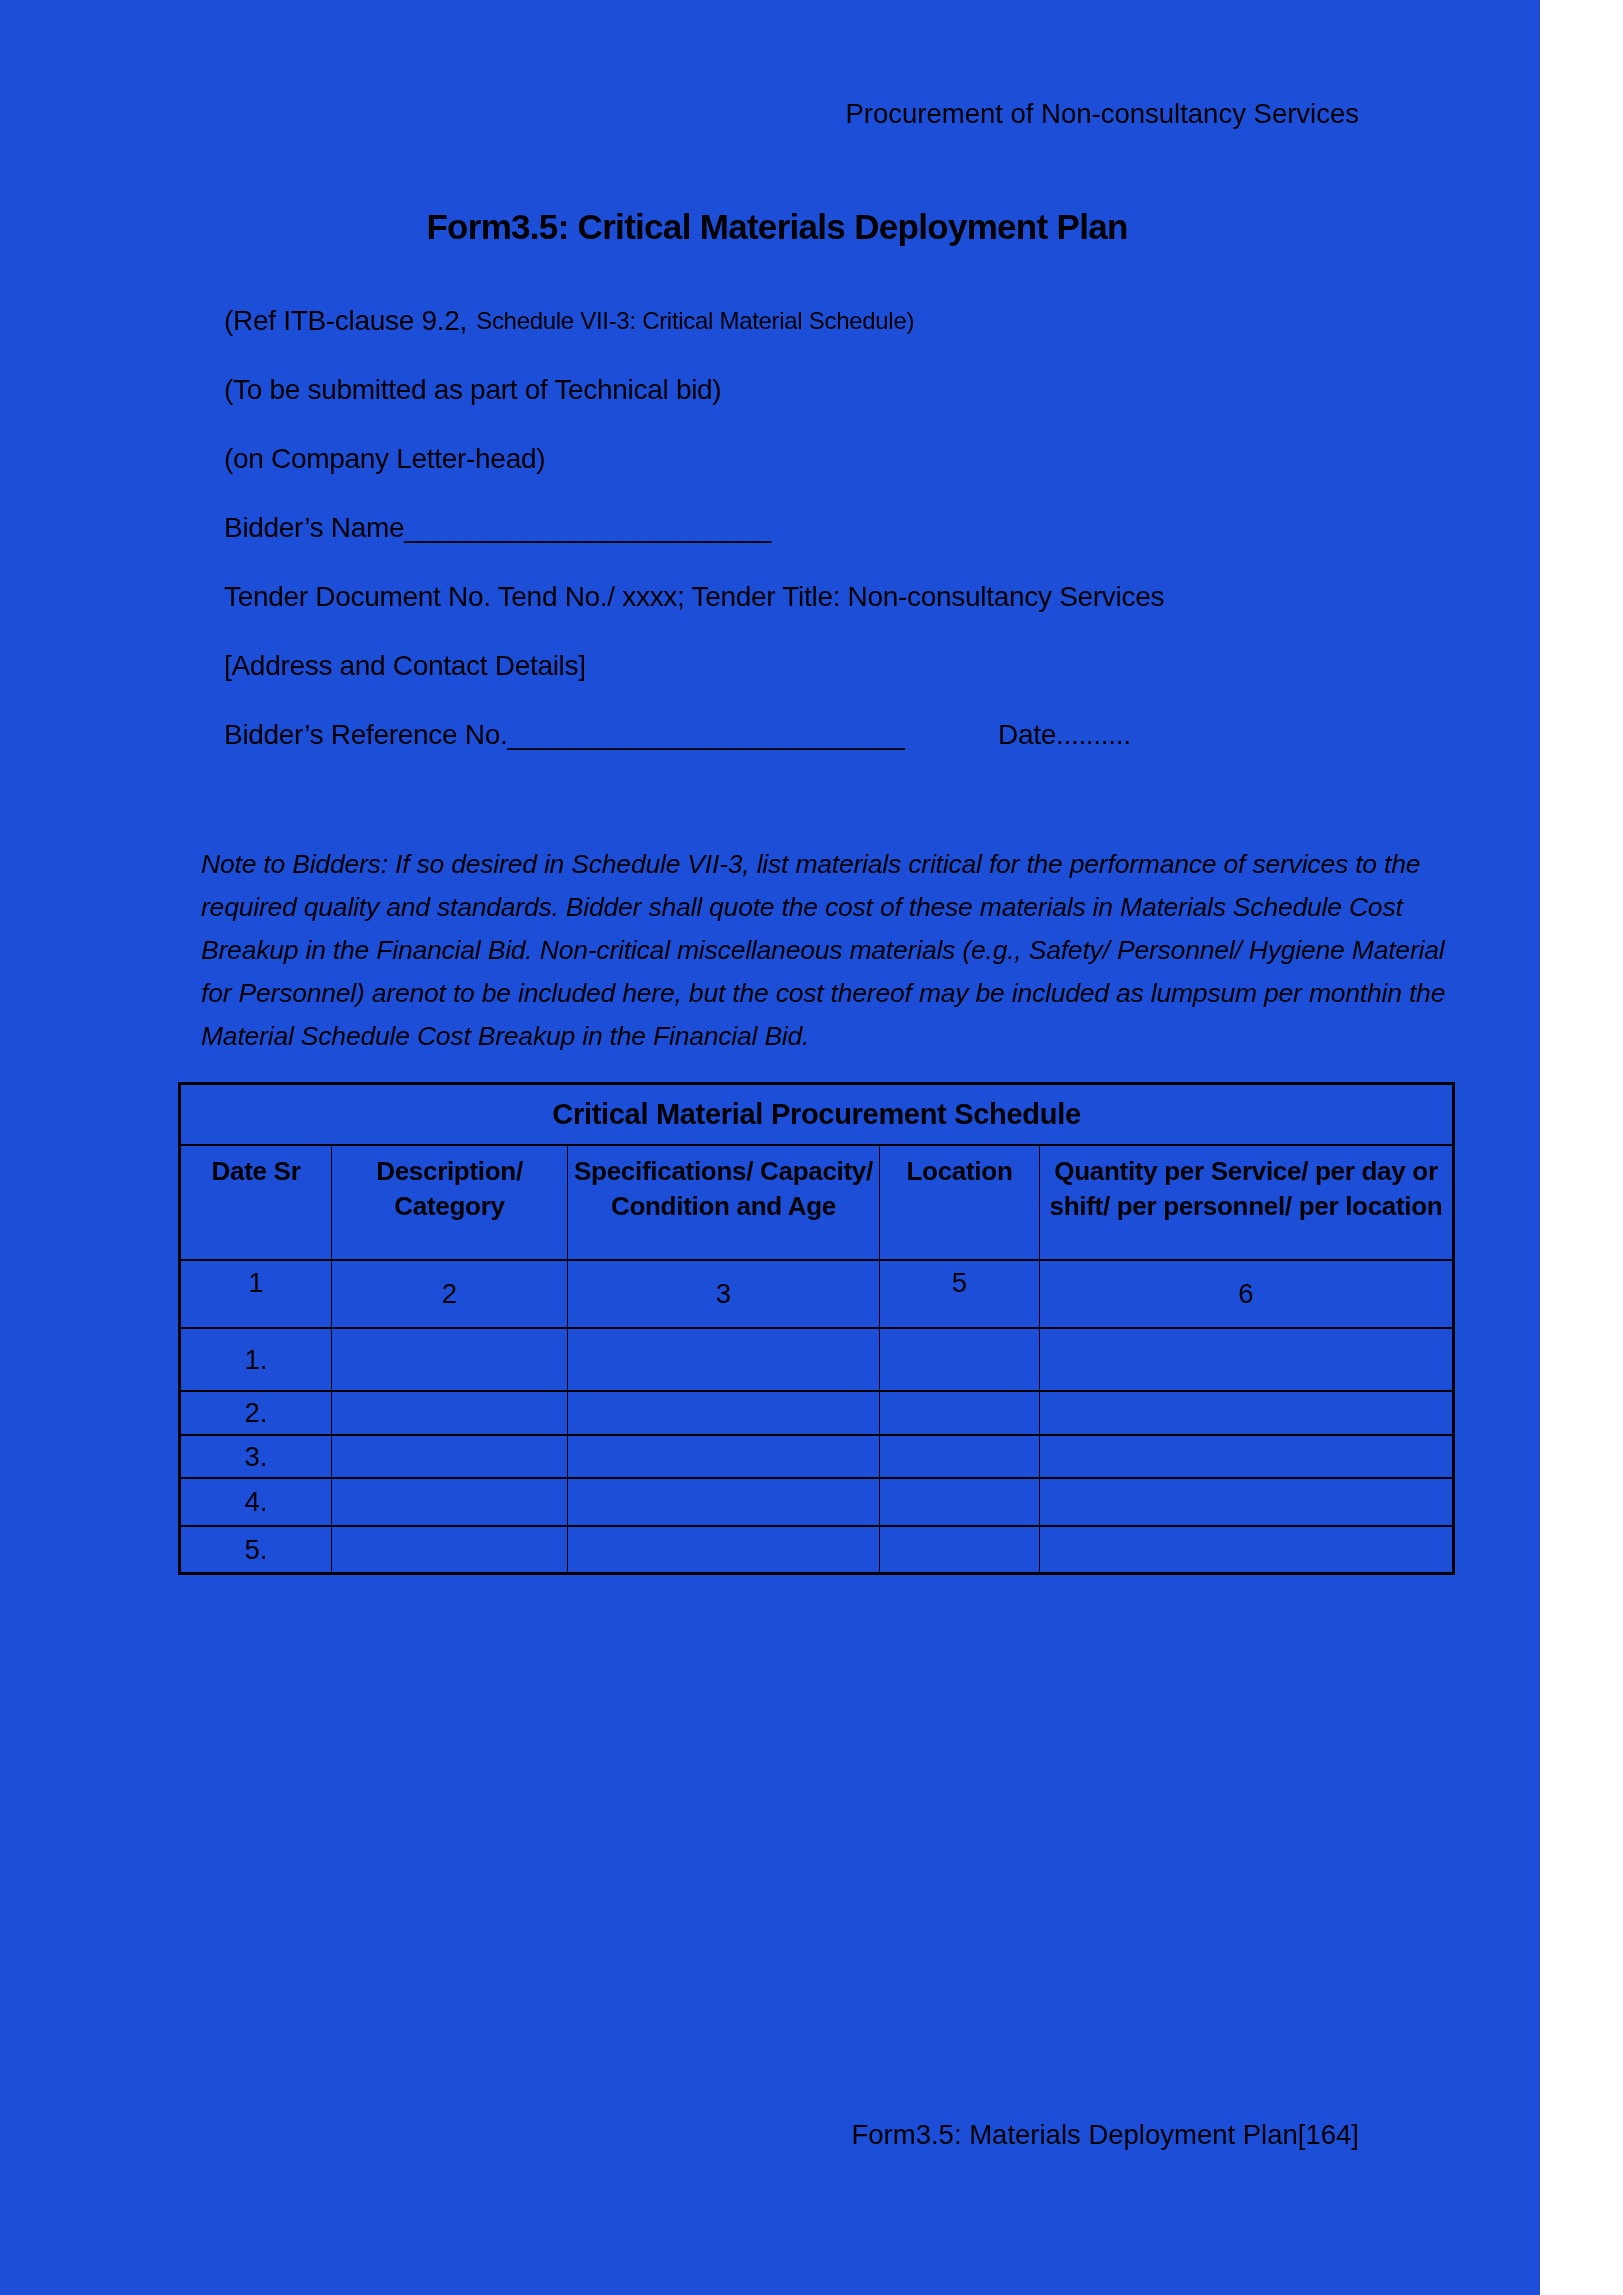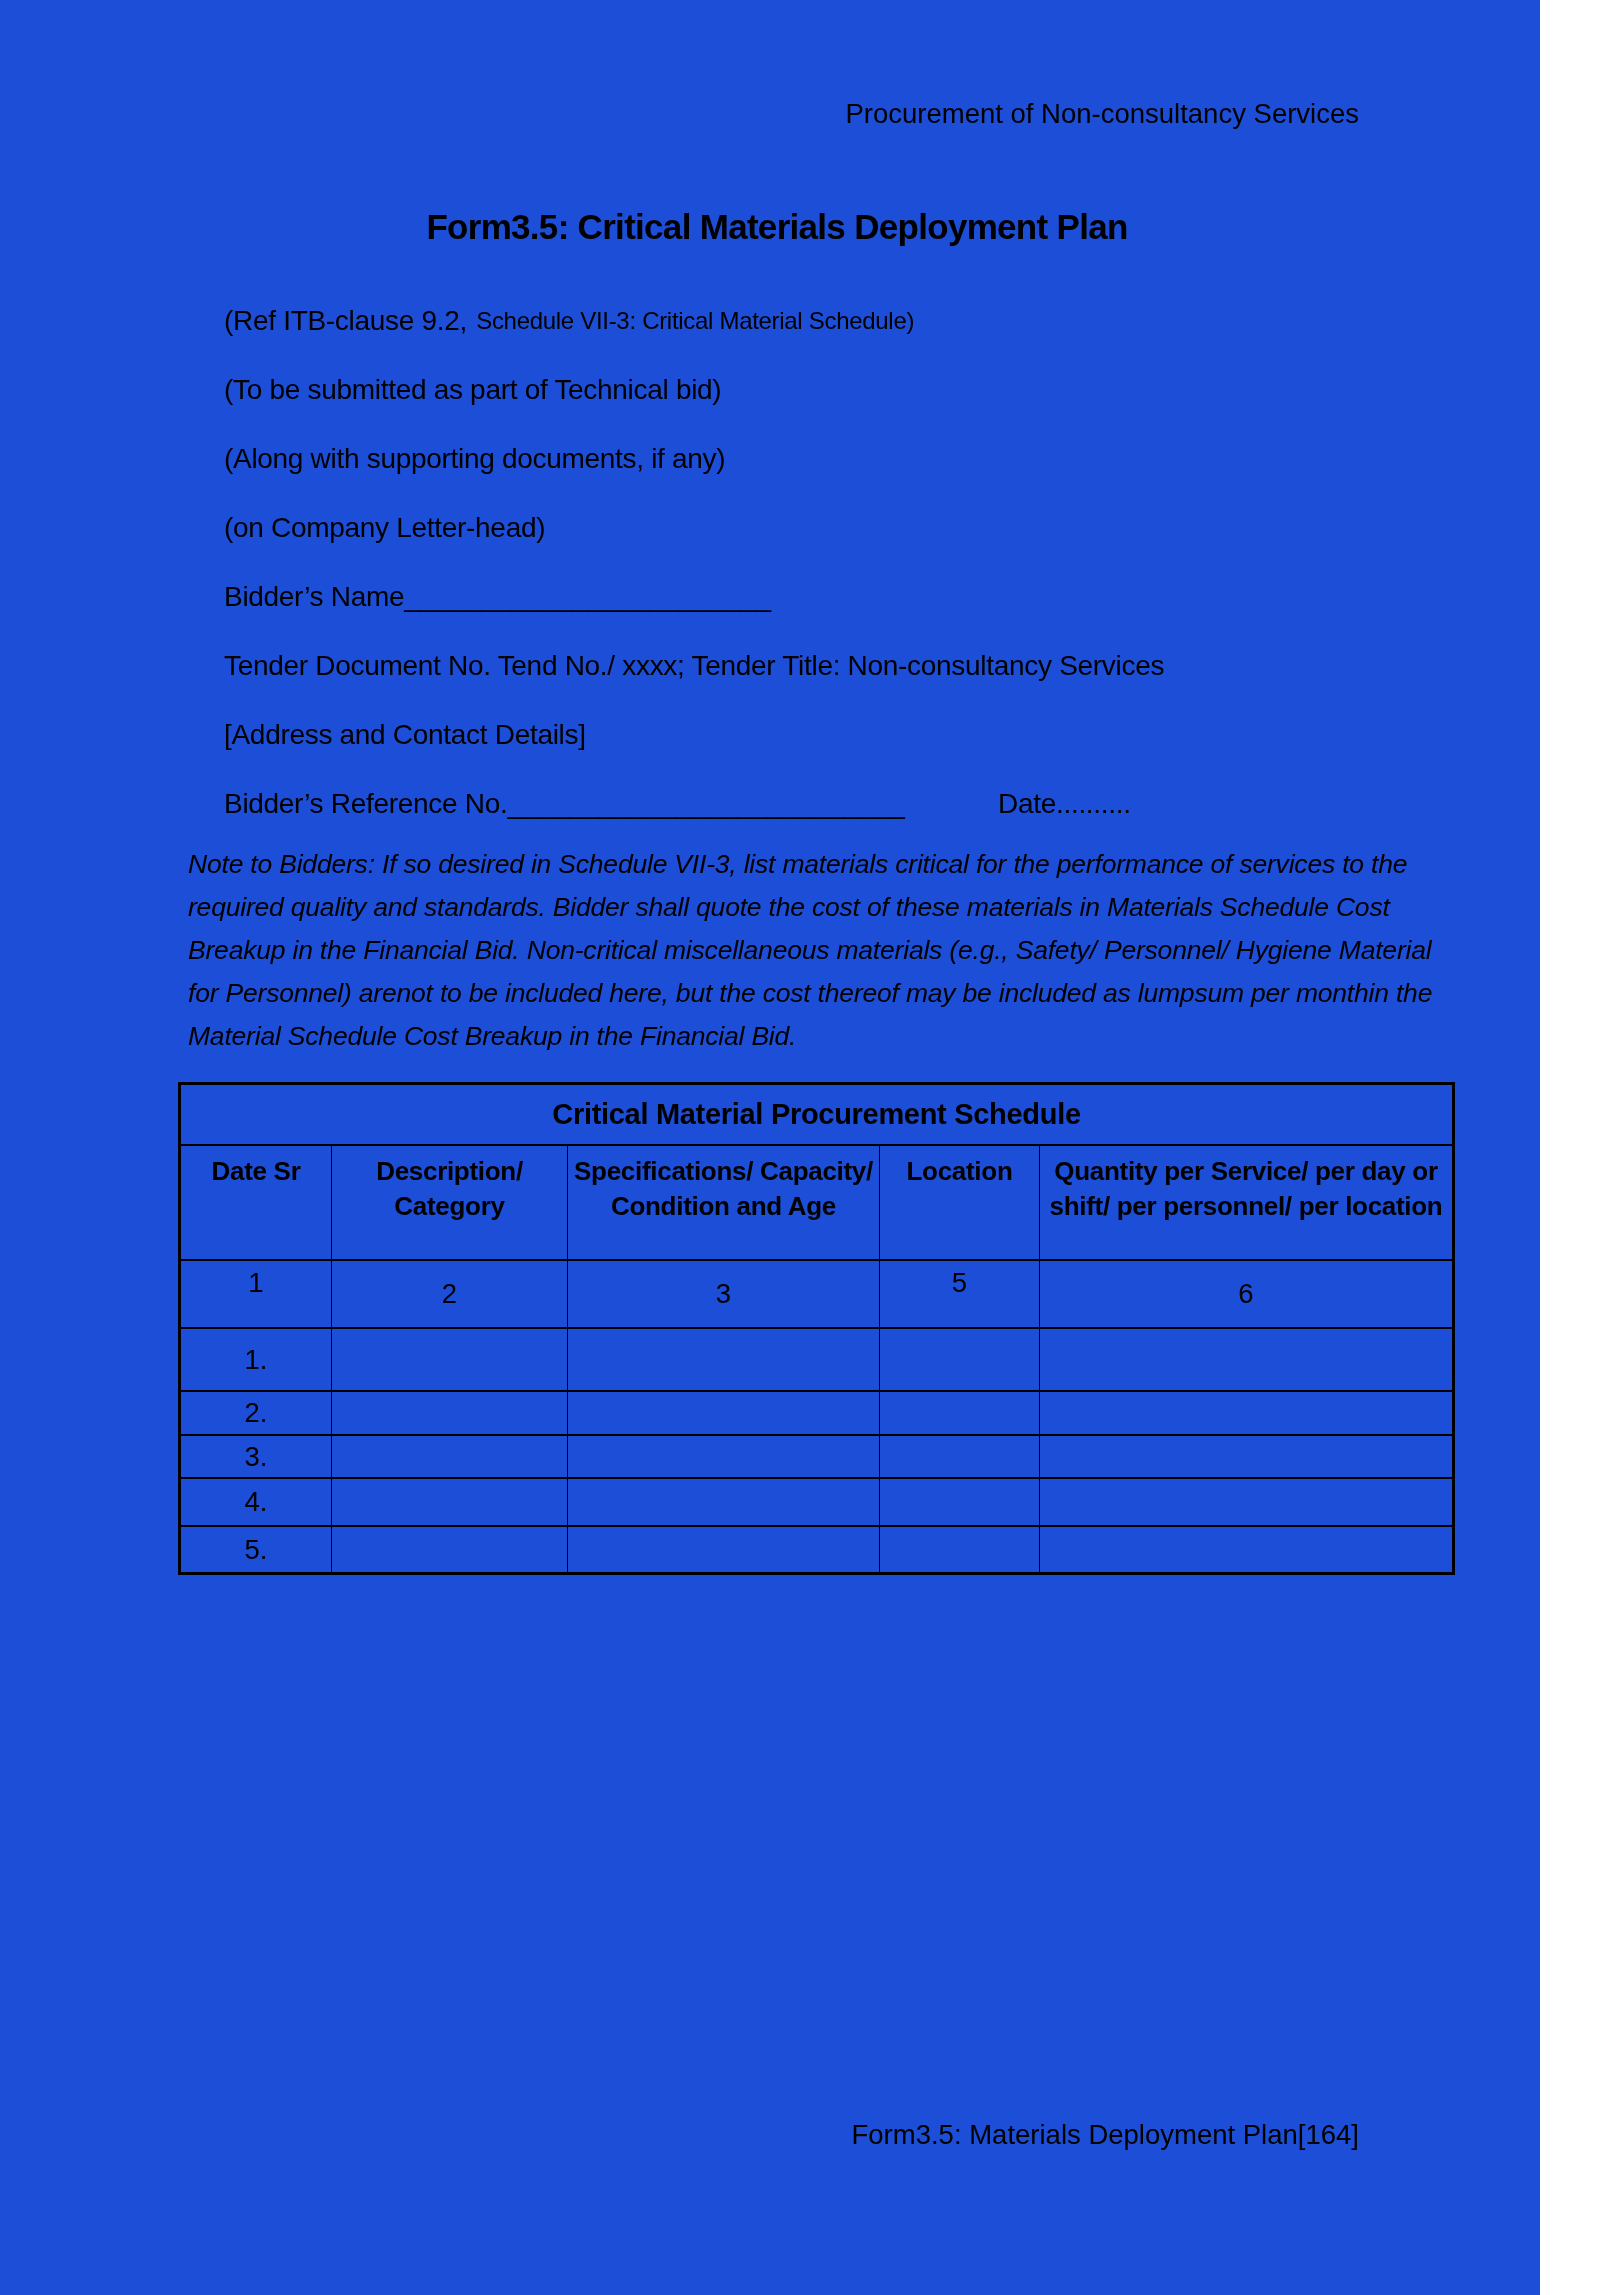--- a/index.html
+++ b/index.html
@@ -37,21 +37,21 @@
     display: flex;
     align-items: center;
     position: relative;
     white-space: pre;
     margin-left: 36px;
   }
   .ref-small { font-size: 24px; margin-left: 9.2px; }
   .date-label { position: absolute; left: 774px; }
   .note {
     position: absolute;
-    top: 843px; left: 188px; width: 1264px;
+    top: 843px; left: 201px; width: 1264px;
     font-style: italic;
     font-size: 26.5px;
     line-height: 43px;
     letter-spacing: -0.2px;
   }
   table.schedule-table {
     position: absolute;
     top: 1082px; left: 178px;
     width: 1273px;
     border-collapse: collapse;
@@ -103,21 +103,20 @@
 
 <div class="page">
 
   <div class="header-right">Procurement of Non-consultancy Services</div>
 
   <div class="doc-title">Form3.5: Critical Materials Deployment Plan</div>
 
   <div class="intro">
     <div class="line"><span>(Ref ITB-clause 9.2,</span><span class="ref-small">Schedule VII-3: Critical Material Schedule)</span></div>
     <div class="line">(To be submitted as part of Technical bid)</div>
-    <div class="line">(Along with supporting documents, if any)</div>
     <div class="line">(on Company Letter-head)</div>
     <div class="line">Bidder’s Name________________________</div>
     <div class="line">Tender Document No. Tend No./ xxxx; Tender Title: Non-consultancy Services</div>
     <div class="line">[Address and Contact Details]</div>
     <div class="line"><span>Bidder’s Reference No.__________________________</span><span class="date-label">Date..........</span></div>
   </div>
 
   <div class="note">Note to Bidders: If so desired in Schedule VII-3, list materials critical for the performance of services to the required quality and standards. Bidder shall quote the cost of these materials in Materials Schedule Cost Breakup in the Financial Bid. Non-critical miscellaneous materials (e.g., Safety/ Personnel/ Hygiene Material for Personnel) arenot to be included here, but the cost thereof may be included as lumpsum per monthin the Material Schedule Cost Breakup in the Financial Bid.</div>
 
   <table class="schedule-table">

